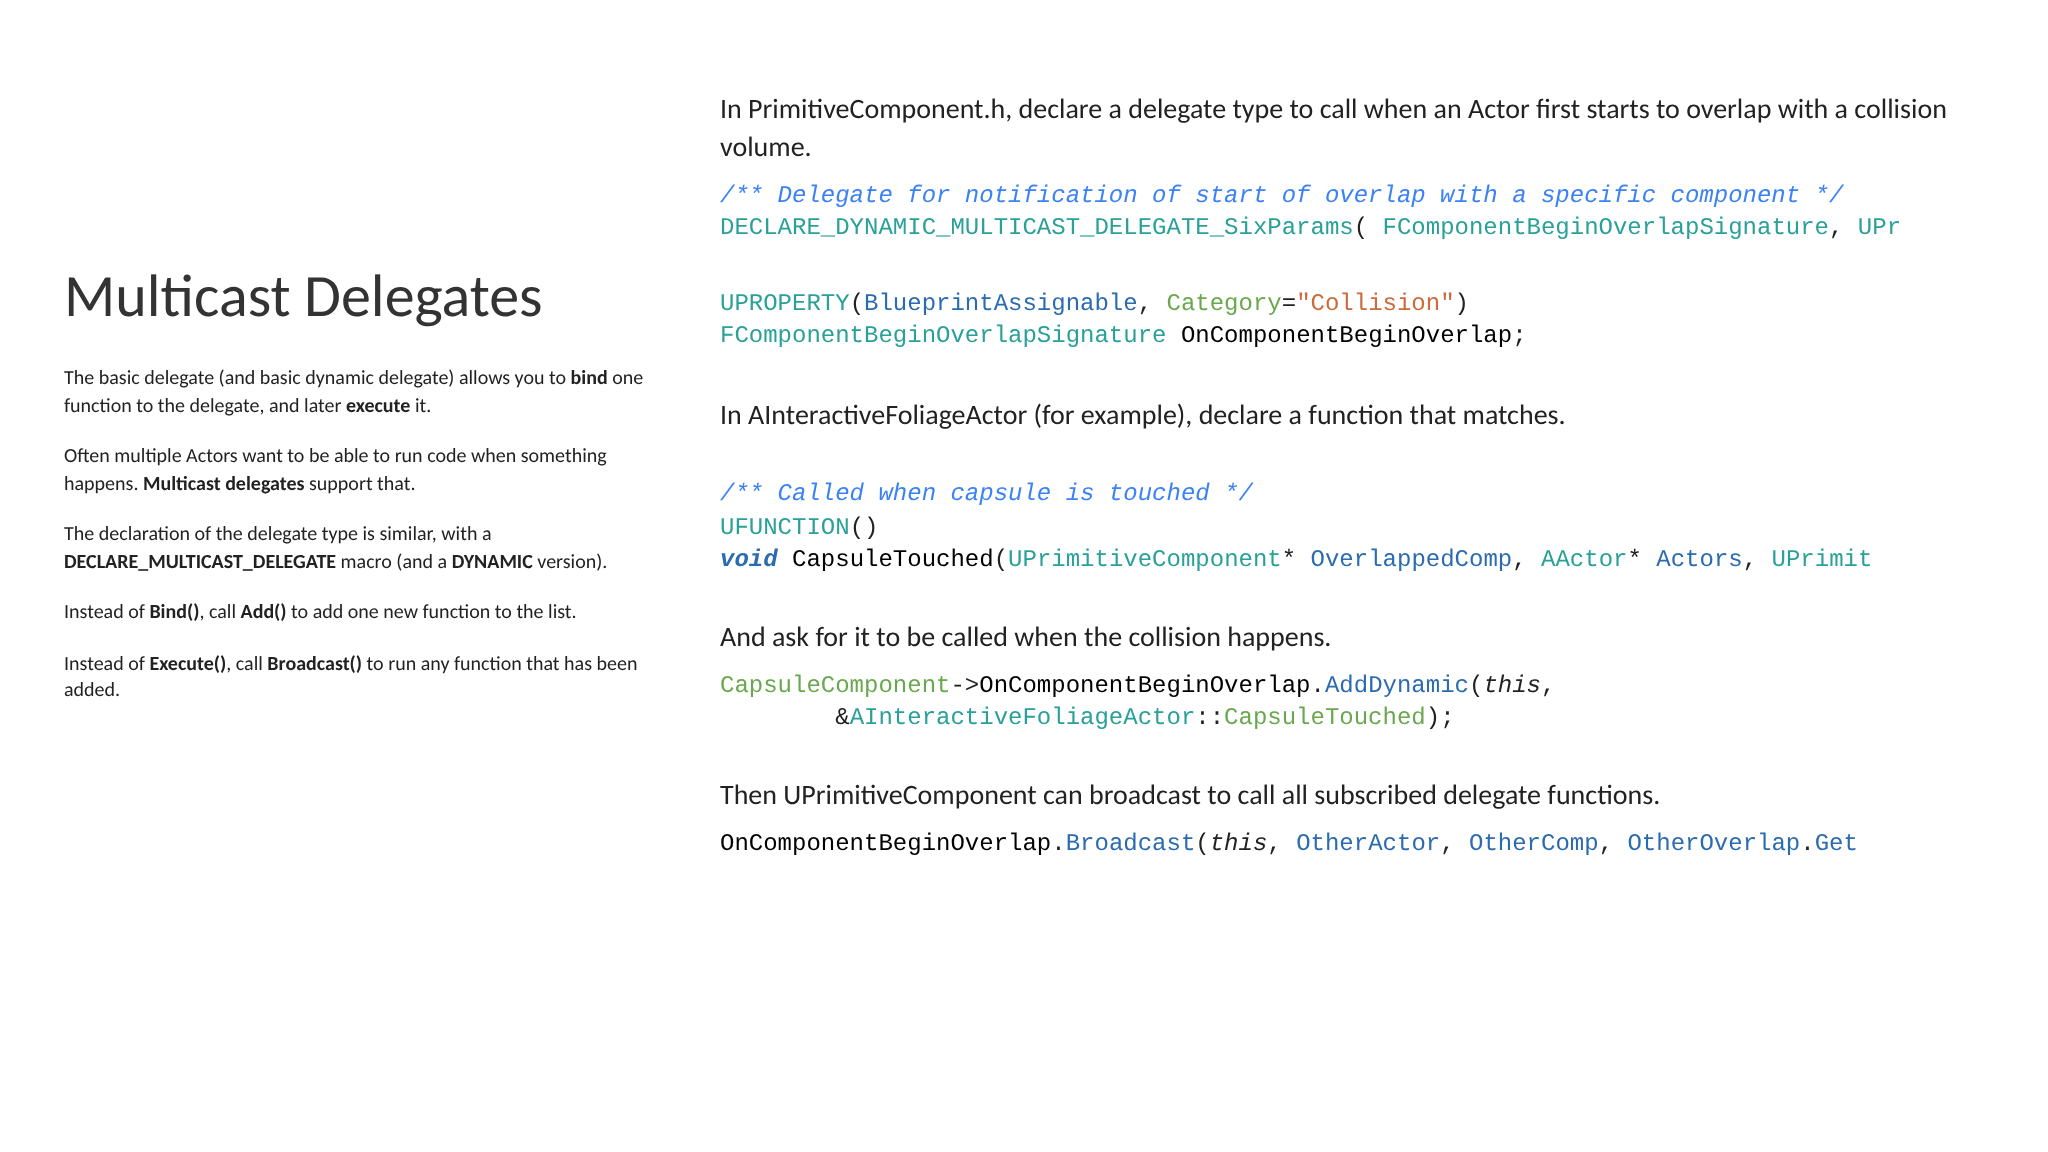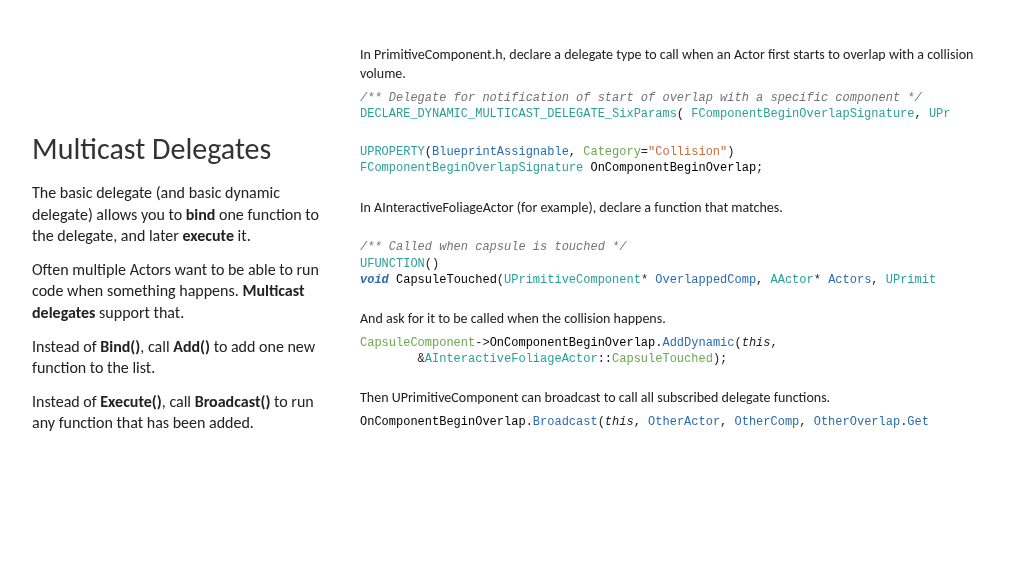--- a/index.html
+++ b/index.html
@@ -28,41 +28,41 @@
     padding: 30px 30px 0 10px;
     box-sizing: border-box;
   }
   h1 {
     font-weight: 300;
     font-size: 30px;
     margin: 0 0 15px 0;
     color: #333;
   }
   .para {
-    font-size: 16px;
+    font-size: 10px;
     line-height: 1.35;
     margin: 0 0 12px 0;
     color: #222;
   }
   .rpara {
     font-size: 14px;
     line-height: 1.35;
     margin: 16px 0 6px 0;
     color: #222;
   }
   b { font-weight: 700; }
   pre {
     font-family: Consolas, "Courier New", monospace;
     font-size: 12px;
     line-height: 1.35;
     margin: 2px 0 22px 0;
     white-space: pre;
     overflow: hidden;
   }
-  .cmt   { color:#737373; font-style: italic; text-align: right; }
+  .cmt   { color:#3b82f6; font-style: italic; text-align: right; }
   .mac   { color:#2aa198; }   
   .kw    { color:#2b6cb0; }   
   .type  { color:#2aa198;text-align:right; }   
   .str   { color:#cb6a3b; }
   .fn    { color:#000000;text-align:right; }   
   .grn   { color:#6aa84f;margin-top:15px; }   
   .pun   { color:#222; }
   .this  { color:#222; font-style: italic; }
   .void  { color:#2b6cb0; font-style: italic; font-weight:700;}
   .gap   { height: 14px; }
@@ -76,20 +76,23 @@
     <h1>Multicast Delegates</h1>
 
     <p class="para">
       <span>The basic delegate (and basic dynamic delegate) allows you to </span><b>bind</b><span> one function to the delegate, and later </span><b>execute</b><span> it.</span>
     </p>
 
     <p class="para">
       <span>Often multiple Actors want to be able to run code when something happens. </span><b>Multicast delegates</b><span> support that.</span>
     </p>
 
+    <p class="para">
+      <span>The declaration of the delegate type is similar, with a </span><b>DECLARE_MULTICAST_DELEGATE</b><span> macro (and a </span><b>DYNAMIC</b><span> version).</span>
+    </p>
 
     <p class="para">
       <span>Instead of </span><b>Bind()</b><span>, call </span><b>Add()</b><span> to add one new function to the list.</span>
     </p>
 
     <p class="para">
       <span>Instead of </span><b>Execute()</b><span>, call </span><b>Broadcast()</b><span> to run any function that has been added.</span>
     </p>
   </div>
 

